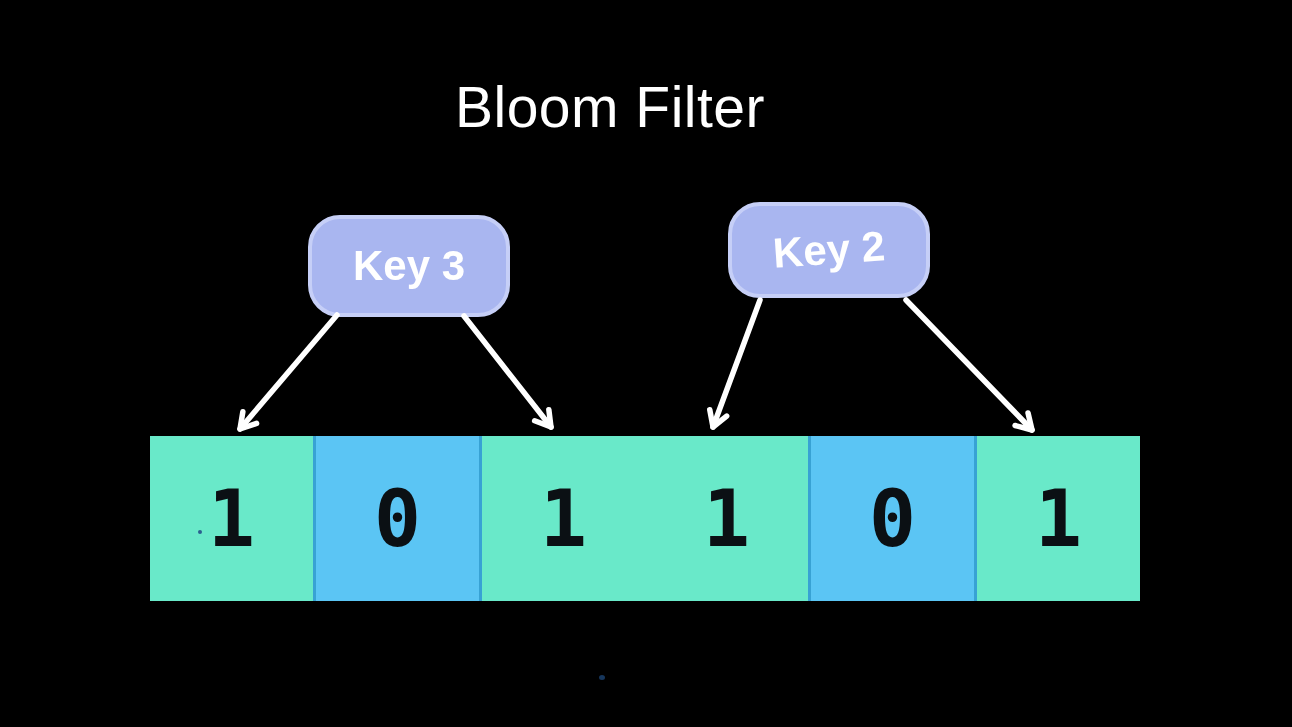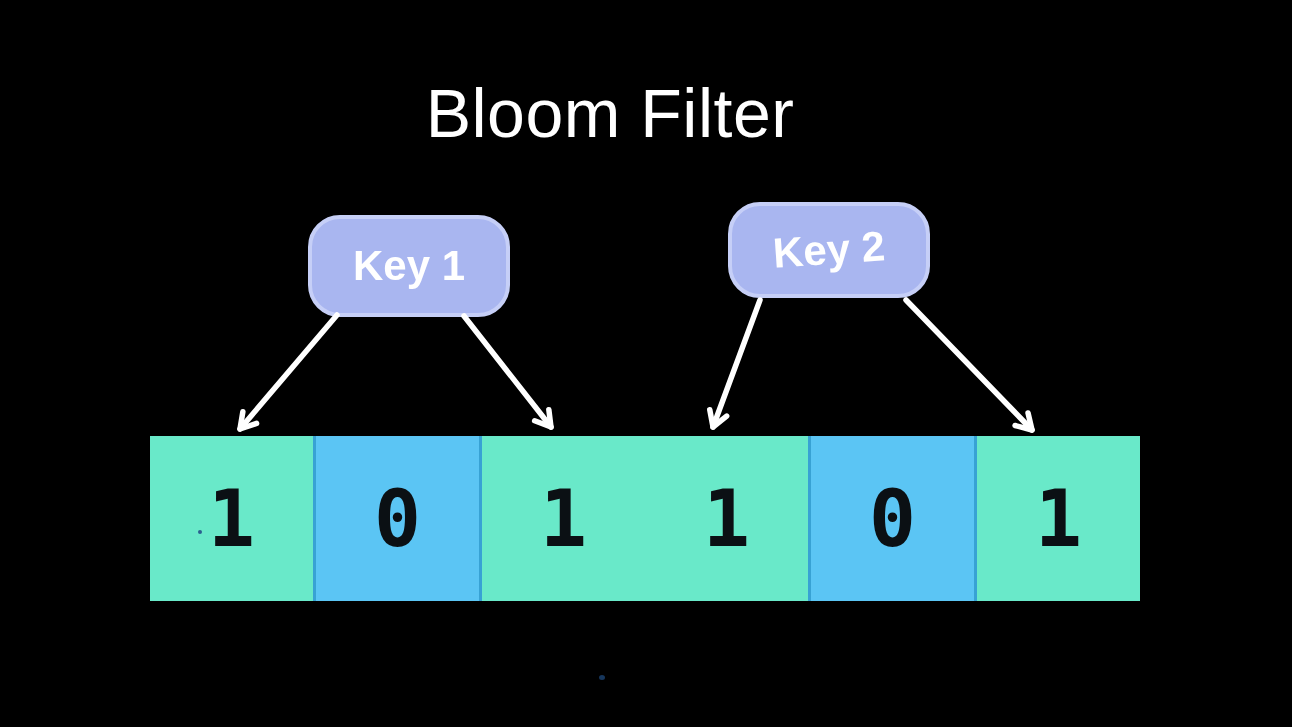--- a/index.html
+++ b/index.html
@@ -17,21 +17,21 @@
   }
 
   
   .title {
     position: absolute;
     top: 74px;
     left: 0;
     width: 1220px;
     text-align: center;
     color: #ffffff;
-    font-size: 68px;
+    font-size: 57px;
     font-weight: 400;
     letter-spacing: 0.5px;
     user-select: none;
   }
 
   
   .key-box {
     position: absolute;
     box-sizing: border-box;
     background: #A9B6F0;
@@ -90,21 +90,21 @@
   .dot-2 { left: 599px; top: 675px; width: 6px; height: 5px; background: #16365C; }
 </style>
 </head>
 <body>
 
 <div class="stage">
 
   <div class="title">Bloom Filter</div>
 
   <div class="key-box key-1">
-    <span class="key-label">Key 1</span>
+    <span class="key-label">Key 3</span>
   </div>
 
   <div class="key-box key-2">
     <span class="key-label">Key 2</span>
   </div>
 
   <svg class="arrows-svg" viewBox="0 0 1292 727" xmlns="http://www.w3.org/2000/svg">
     <defs>
       <marker id="arrowhead" markerUnits="userSpaceOnUse" markerWidth="30" markerHeight="30" refX="22" refY="13" orient="auto">
         <path d="M7,4 L22,13 L7,22" fill="none" stroke="#FFFFFF" stroke-width="5.5" stroke-linecap="round" stroke-linejoin="round"></path>

